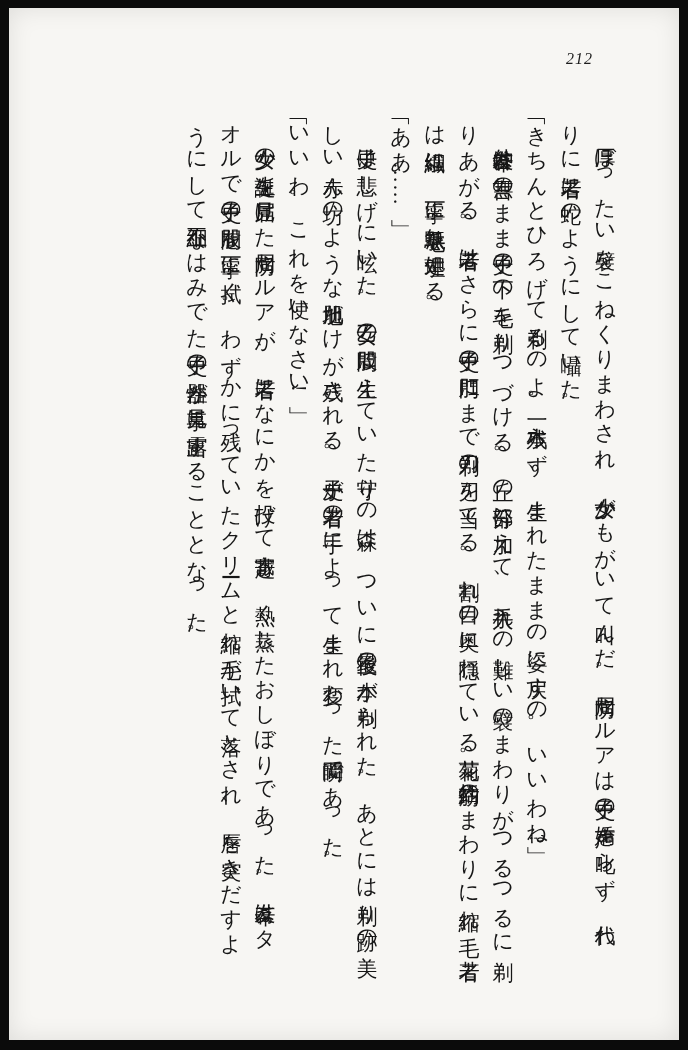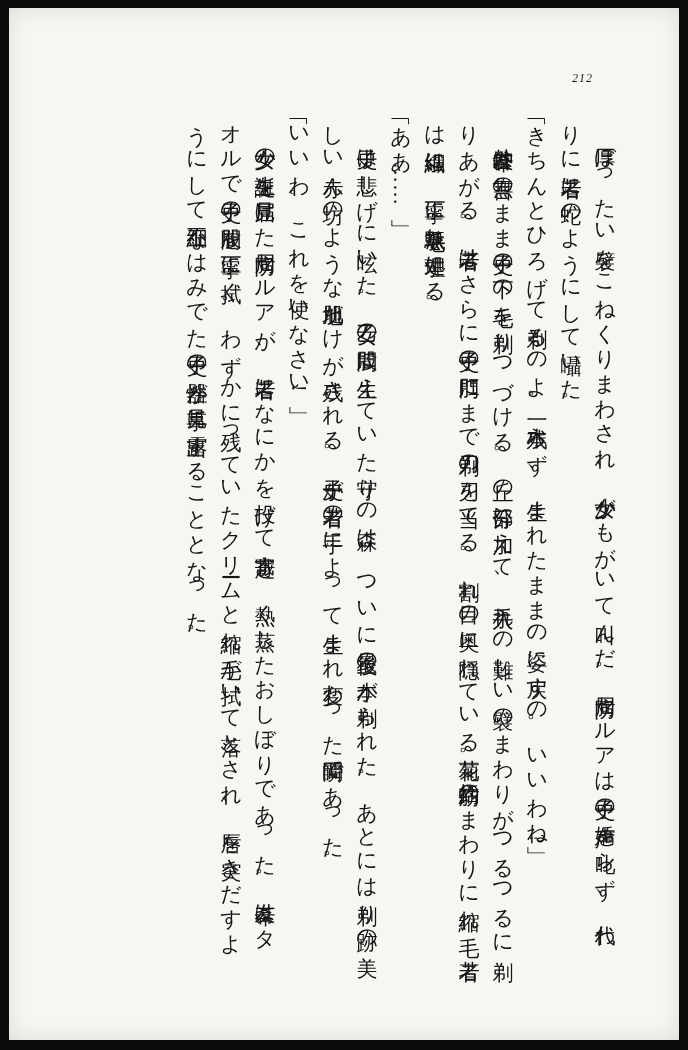--- a/index.html
+++ b/index.html
@@ -17,22 +17,22 @@
     padding: 8px 9px 10px 9px;
   }
   .paper {
     position: relative;
     width: 100%; height: 100%;
     background: #f7f6f3;
     box-shadow: inset 0 0 24px rgba(0,0,0,0.10);
   }
   .page-number {
     position: absolute;
-    top: 63px; right: 86px;
-    font-size: 12px;
+    top: 42px; right: 86px;
+    font-size: 16px;
     font-style: italic;
     color: #1c1c1c;
     letter-spacing: 1px;
   }
   
   .text-block {
     position: absolute;
     top: 103px; right: 57px;
     height: 838px;
     writing-mode: vertical-rl;

